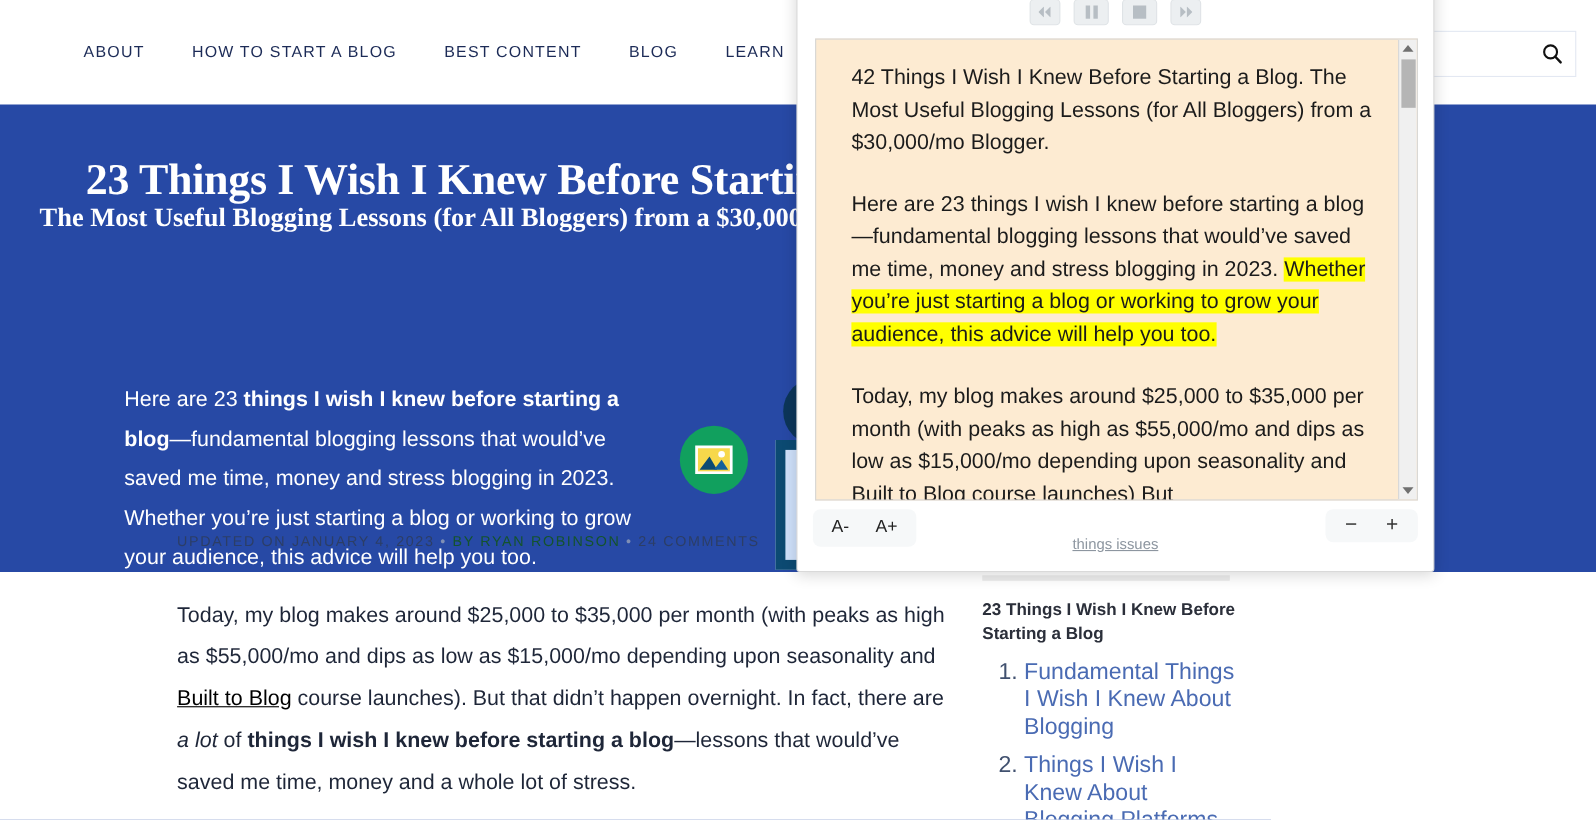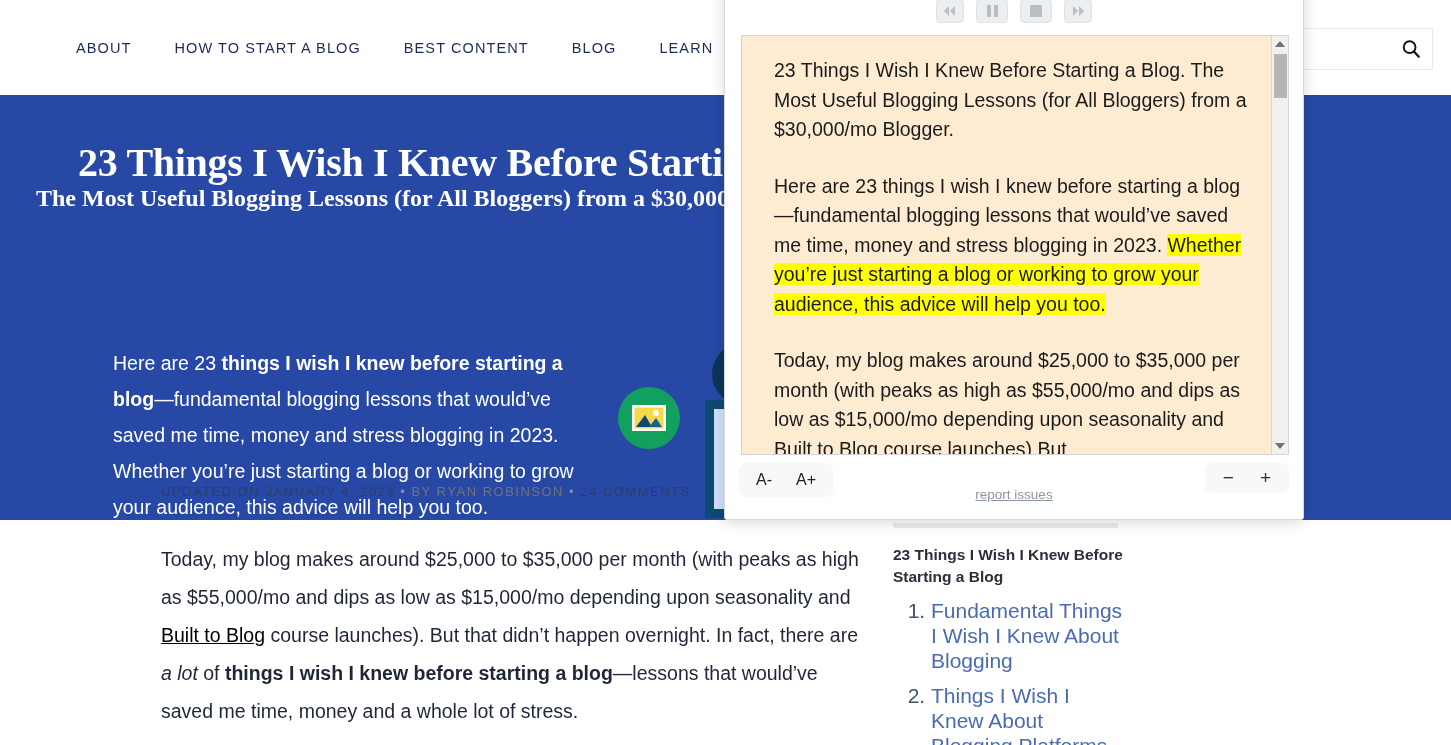--- a/index.html
+++ b/index.html
@@ -96,21 +96,21 @@
     border-bottom:16px solid #0c4a72;
   }
 
   
   .meta {
     position: absolute; left: 161px; top: 484px;
     font-size: 13px; letter-spacing: 1.5px;
     color: #2c3e66; text-transform: uppercase; z-index: 6;
   }
   .meta .sep { color: #7f8fb5; }
-  .meta .dim { color: #737373; }
+  .meta .dim { color: #14532d; }
 
   
   .article {
     position: absolute; left: 161px; top: 540px; width: 700px;
     font-size: 19.5px; line-height: 38px; color: #1e2638;
   }
   .article a { color: #000000; text-decoration: underline; }
   .article b { font-weight: 700; }
   .article i { font-style: italic; }
 
@@ -282,41 +282,41 @@
       <div class="tts-btn">
         <svg width="12" height="10" viewBox="0 0 12 10">
           <polygon points="1,0 1,10 6,5" fill="#b7bec4"></polygon>
             <polygon points="7,0 7,10 12,5" fill="#b7bec4"></polygon>
         </svg>
       </div>
     </div>
 
     <div class="tts-textbox">
       <div class="tts-text">
-        <p>23 Things I Wish I Knew Before Starting a Blog. The Most Useful Blogging Lessons (for All Bloggers) from a $30,000/mo Blogger.</p>
+        <p>42 Things I Wish I Knew Before Starting a Blog. The Most Useful Blogging Lessons (for All Bloggers) from a $30,000/mo Blogger.</p>
         <p><span>Here are 23 things I wish I knew before starting a blog—fundamental blogging lessons that would’ve saved me time, money and stress blogging in 2023. </span><span class="hl">Whether you’re just starting a blog or working to grow your audience, this advice will help you too.</span></p>
         <p>Today, my blog makes around $25,000 to $35,000 per month (with peaks as high as $55,000/mo and dips as low as $15,000/mo depending upon seasonality and Built to Blog course launches) But</p>
       </div>
       <div class="tts-scroll">
         <div class="tts-arrow up">
             <span class="caret-up"></span>
           </div>
         <div class="tts-thumb"></div>
         <div class="tts-arrow down">
             <span class="caret-down"></span>
           </div>
       </div>
     </div>
 
     <div class="tts-bottom">
       <div class="font-group">
         <span class="fb">A-</span>
         <span class="fb">A+</span>
       </div>
-      <div class="report">report issues</div>
+      <div class="report">things issues</div>
       <div class="zoom-group">
         <span class="zb">−</span>
         <span class="zb">+</span>
       </div>
     </div>
 
   </div>
 
 </div>
 

